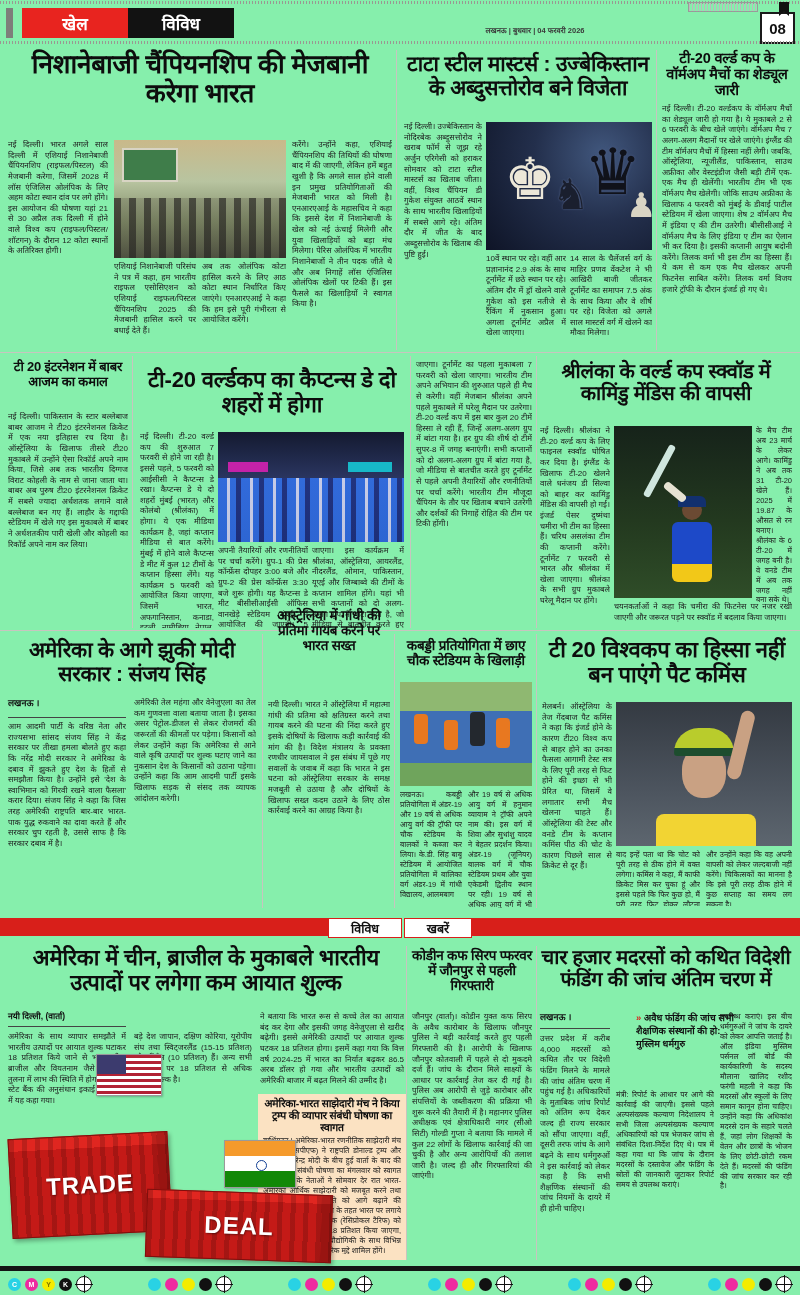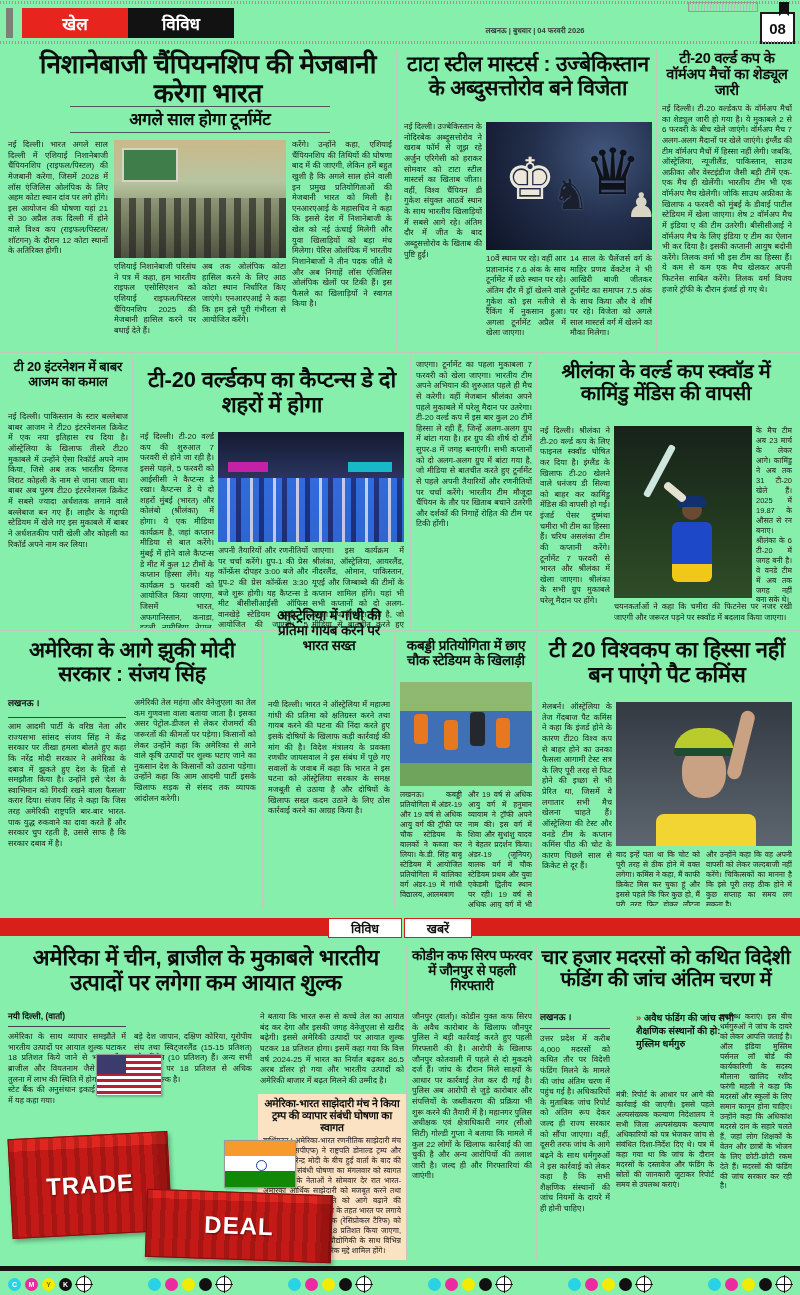--- a/index.html
+++ b/index.html
@@ -46,40 +46,39 @@
   <div class="abs kicker" style="left:128px;top:8px;width:106px;height:30px;background:#121212;">विविध</div>
   <div class="abs" style="left:430px;top:25px;width:210px;font-size:7.5px;font-weight:700;color:#3a3a3a;text-align:center;">लखनऊ | बुधवार | 04 फरवरी 2026</div>
   <div class="abs" style="left:688px;top:2px;width:68px;height:8px;border:1px solid #9a9a9a;background:repeating-linear-gradient(90deg,#bbb 0 1px,transparent 1px 3px);"></div>
   <div class="abs" style="left:760px;top:12px;width:31px;height:28px;border:2px solid #1a1a1a;background:#fff;display:flex;align-items:center;justify-content:center;font-size:15px;font-weight:800;color:#111;">08</div>
   <div class="abs" style="left:779px;top:2px;width:10px;height:14px;background:#111;clip-path:polygon(0 0,100% 0,100% 100%,50% 70%,0 100%);"></div>
   <div class="abs dashband" style="left:0;top:41px;width:800px;"></div>
 
   <div class="abs vrule" style="left:396px;top:50px;height:300px;"></div>
   <div class="abs vrule" style="left:656px;top:50px;height:300px;"></div>
 
-  <div class="abs hd" style="left:16px;top:50px;width:384px;font-size:26px;">निशानेबाजी चैंपियनशिप की मेजबानी करेगा भारत</div>
-  <div class="abs hd" style="left:70px;top:106px;width:260px;font-size:17px;border-top:1px solid #555;border-bottom:1px solid #555;padding:3px 0;">अगले साल होगा टूर्नामेंट</div>
+  <div class="abs hd" style="left:8px;top:50px;width:384px;font-size:26px;">निशानेबाजी चैंपियनशिप की मेजबानी करेगा भारत</div>
   <div class="abs txt" style="left:8px;top:140px;width:100px;height:210px;">नई दिल्ली। भारत अगले साल दिल्ली में एशियाई निशानेबाजी चैंपियनशिप (राइफल/पिस्टल) की मेजबानी करेगा, जिसमें 2028 में लॉस एंजिलिस ओलंपिक के लिए अहम कोटा स्थान दांव पर लगे होंगे। इस आयोजन की घोषणा यहां 21 से 30 अप्रैल तक दिल्ली में होने वाले विश्व कप (राइफल/पिस्टल/शॉटगन) के दौरान 12 कोटा स्थानों के अतिरिक्त होगी।</div>
   <div class="abs photo" style="left:114px;top:140px;width:172px;height:118px;background:linear-gradient(180deg,#c9b98a 0%,#b8c4a0 35%,#7d8a66 70%,#4a4f3e 100%);">
     <div class="abs" style="left:8px;top:8px;width:52px;height:30px;background:#3f7d4a;border:2px solid #d8d4c4;"></div>
     <div class="abs" style="left:0;top:58px;width:172px;height:60px;background:repeating-linear-gradient(90deg,#2c2a26 0 7px,rgba(90,86,70,.35) 7px 15px);opacity:.75;"></div>
   </div>
   <div class="abs txt" style="left:114px;top:262px;width:82px;height:88px;">एशियाई निशानेबाजी परिसंघ ने पत्र में कहा, हम भारतीय राइफल एसोसिएशन को एशियाई राइफल/पिस्टल चैंपियनशिप 2025 की मेजबानी हासिल करने पर बधाई देते हैं।</div>
   <div class="abs txt" style="left:202px;top:262px;width:84px;height:88px;">अब तक ओलंपिक कोटा हासिल करने के लिए आठ कोटा स्थान निर्धारित किए जाएंगे। एनआरएआई ने कहा कि हम इसे पूरी गंभीरता से आयोजित करेंगे।</div>
   <div class="abs txt" style="left:292px;top:140px;width:100px;height:210px;">करेंगे। उन्होंने कहा, एशियाई चैंपियनशिप की तिथियों की घोषणा बाद में की जाएगी, लेकिन हमें बहुत खुशी है कि अगले साल होने वाली इन प्रमुख प्रतियोगिताओं की मेजबानी भारत को मिली है। एनआरएआई के महासचिव ने कहा कि इससे देश में निशानेबाजी के खेल को नई ऊंचाई मिलेगी और युवा खिलाड़ियों को बड़ा मंच मिलेगा। पेरिस ओलंपिक में भारतीय निशानेबाजों ने तीन पदक जीते थे और अब निगाहें लॉस एंजिलिस ओलंपिक खेलों पर टिकी हैं। इस फैसले का खिलाड़ियों ने स्वागत किया है।</div>
 
   <div class="abs hd" style="left:404px;top:52px;width:248px;font-size:21px;">टाटा स्टील मास्टर्स : उज्बेकिस्तान के अब्दुसत्तोरोव बने विजेता</div>
   <div class="abs txt" style="left:404px;top:122px;width:78px;height:228px;">नई दिल्ली। उज्बेकिस्तान के नोदिरबेक अब्दुसत्तोरोव ने खराब फॉर्म से जूझ रहे अर्जुन एरिगेसी को हराकर सोमवार को टाटा स्टील मास्टर्स का खिताब जीता। वहीं, विश्व चैंपियन डी गुकेश संयुक्त आठवें स्थान के साथ भारतीय खिलाड़ियों में सबसे आगे रहे। अंतिम दौर में जीत के बाद अब्दुसत्तोरोव के खिताब की पुष्टि हुई।</div>
   <div class="abs photo" style="left:486px;top:122px;width:166px;height:128px;background:radial-gradient(circle at 70% 25%,#41577d 0%,#232f4c 45%,#0e1426 100%);">
     <span class="chesspiece" style="left:18px;top:28px;font-size:58px;color:#ece7d8;">♚</span>
     <span class="chesspiece" style="left:98px;top:18px;font-size:64px;color:#10121a;text-shadow:0 0 3px #4a5a80;">♛</span>
     <span class="chesspiece" style="left:66px;top:52px;font-size:42px;color:#1a1f2e;text-shadow:0 0 2px #5a6a90;">♞</span>
     <span class="chesspiece" style="left:140px;top:66px;font-size:34px;color:#d9d4c4;">♟</span>
   </div>
-  <div class="abs txt" style="left:486px;top:254px;width:80px;height:96px;">10वें स्थान पर रहे। वहीं आर प्रज्ञानानंद 7.6 अंक के साथ टूर्नामेंट में छठे स्थान पर रहे। अंतिम दौर में ड्रॉ खेलने वाले गुकेश को इस नतीजे से रैंकिंग में नुकसान हुआ। अगला टूर्नामेंट अप्रैल में खेला जाएगा।</div>
+  <div class="abs txt" style="left:486px;top:254px;width:80px;height:96px;">10वें स्थान पर रहे। वहीं आर प्रज्ञानानंद 2.9 अंक के साथ टूर्नामेंट में छठे स्थान पर रहे। अंतिम दौर में ड्रॉ खेलने वाले गुकेश को इस नतीजे से रैंकिंग में नुकसान हुआ। अगला टूर्नामेंट अप्रैल में खेला जाएगा।</div>
   <div class="abs txt" style="left:570px;top:254px;width:82px;height:96px;">14 साल के चैलेंजर्स वर्ग के माहिर प्रणव वेंकटेश ने भी आखिरी बाजी जीतकर टूर्नामेंट का समापन 7.5 अंक के साथ किया और वे शीर्ष पर रहे। विजेता को अगले साल मास्टर्स वर्ग में खेलने का मौका मिलेगा।</div>
 
   <div class="abs hd" style="left:662px;top:50px;width:130px;font-size:14.5px;">टी-20 वर्ल्ड कप के वॉर्मअप मैचों का शेड्यूल जारी</div>
   <div class="abs txt" style="left:662px;top:104px;width:130px;height:246px;">नई दिल्ली। टी-20 वर्ल्डकप के वॉर्मअप मैचों का शेड्यूल जारी हो गया है। ये मुकाबले 2 से 6 फरवरी के बीच खेले जाएंगे। वॉर्मअप मैच 7 अलग-अलग मैदानों पर खेले जाएंगे। इंग्लैंड की टीम वॉर्मअप मैचों में हिस्सा नहीं लेगी। जबकि, ऑस्ट्रेलिया, न्यूजीलैंड, पाकिस्तान, साउथ अफ्रीका और वेस्टइंडीज जैसी बड़ी टीमें एक-एक मैच ही खेलेंगी। भारतीय टीम भी एक वॉर्मअप मैच खेलेगी। जोकि साउथ अफ्रीका के खिलाफ 4 फरवरी को मुंबई के डीवाई पाटील स्टेडियम में खेला जाएगा। शेष 2 वॉर्मअप मैच में इंडिया ए की टीम उतरेगी। बीसीसीआई ने वॉर्मअप मैच के लिए इंडिया ए टीम का ऐलान भी कर दिया है। इसकी कप्तानी आयुष बदोनी करेंगे। तिलक वर्मा भी इस टीम का हिस्सा हैं। ये कम से कम एक मैच खेलकर अपनी फिटनेस साबित करेंगे। तिलक वर्मा विजय हजारे ट्रॉफी के दौरान इंजर्ड हो गए थे।</div>
 
   <div class="abs vrule" style="left:132px;top:356px;height:272px;"></div>
   <div class="abs vrule" style="left:410px;top:356px;height:272px;"></div>
   <div class="abs vrule" style="left:536px;top:356px;height:272px;"></div>
   <div class="abs hrule" style="left:0;top:352px;width:800px;"></div>
 

